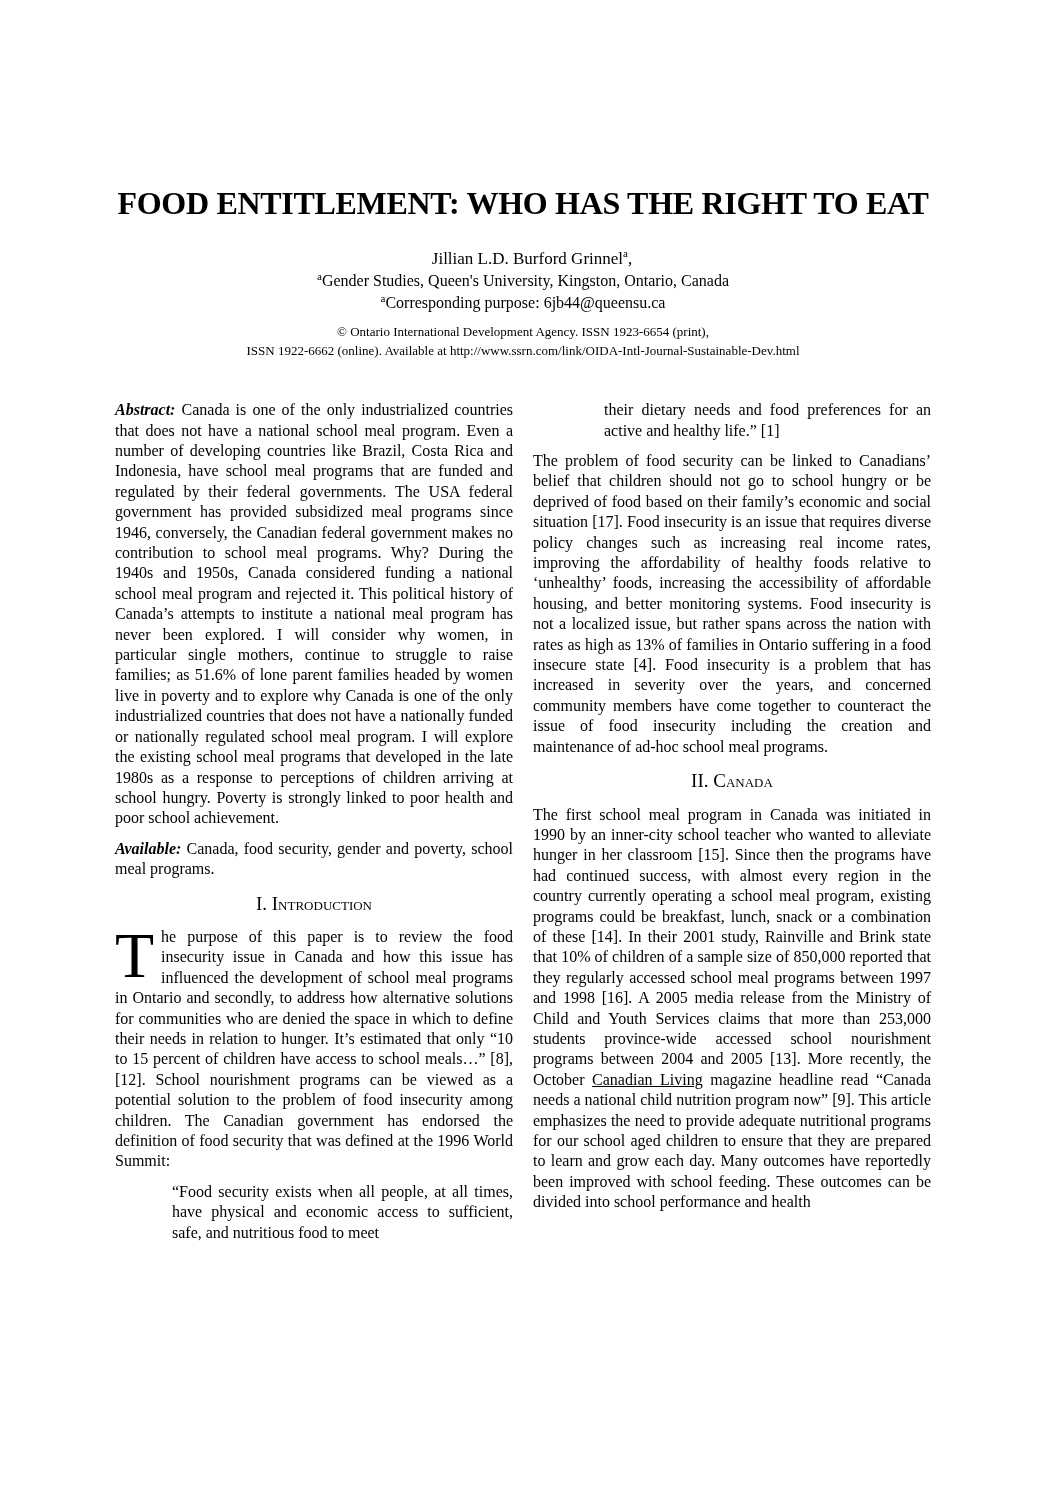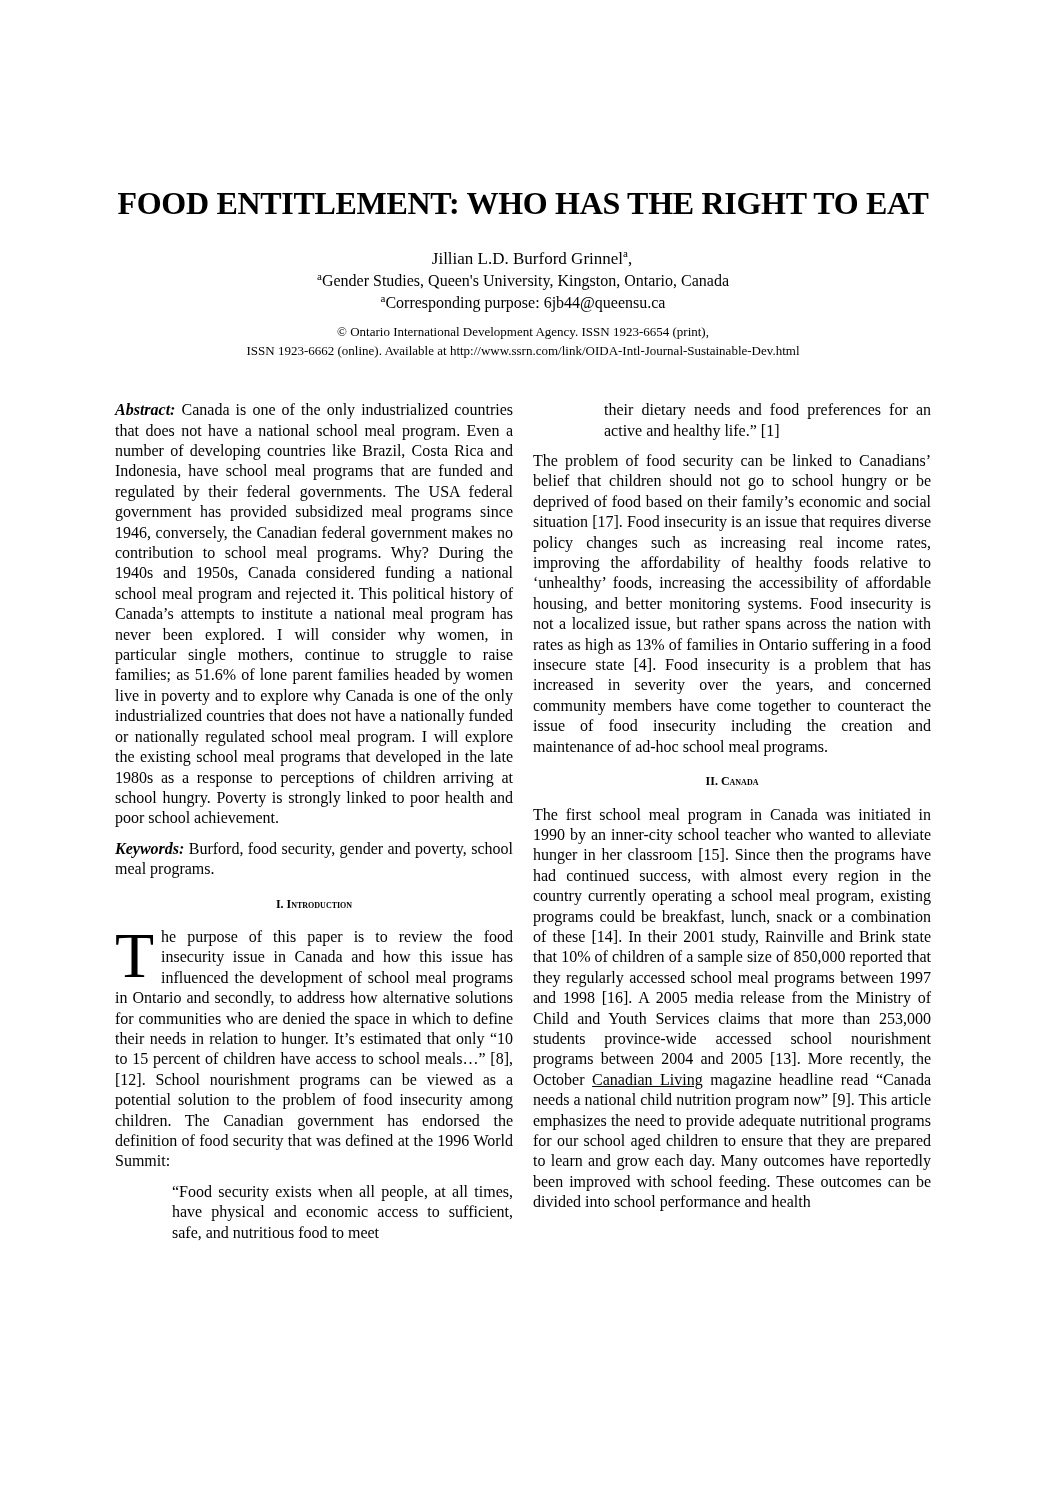--- a/index.html
+++ b/index.html
@@ -62,22 +62,22 @@
   .col p {
     margin: 0 0 10px 0;
   }
   .label-bi {
     font-weight: bold;
     font-style: italic;
   }
   .section-heading {
     margin: 14px 0 13px 0;
     text-align: center;
-    font-weight: bold;
-    font-size: 12px;
+    font-weight: normal;
+    font-size: 19px;
     font-variant: small-caps;
     text-align-last: center;
   }
   .dropcap {
     float: left;
     font-size: 64px;
     line-height: 51px;
     padding: 3px 7px 0 0;
   }
   blockquote {
@@ -101,29 +101,29 @@
   <h1 class="title">FOOD ENTITLEMENT: WHO HAS THE RIGHT TO EAT</h1>
 
   <div class="author-block">
     <div class="author-name"><span>Jillian L.D. Burford Grinnel</span><sup>a</sup><span>,</span></div>
     <div class="author-line"><sup>a</sup><span>Gender Studies, Queen's University, Kingston, Ontario, Canada</span></div>
     <div class="author-line"><sup>a</sup><span>Corresponding purpose: 6jb44@queensu.ca</span></div>
   </div>
 
   <div class="imprint">
     <div>© Ontario International Development Agency. ISSN 1923-6654 (print),</div>
-    <div>ISSN 1923-6662 (online). Available at http://www.ssrn.com/link/OIDA-Intl-Journal-Sustainable-Dev.html</div>
+    <div>ISSN 1922-6662 (online). Available at http://www.ssrn.com/link/OIDA-Intl-Journal-Sustainable-Dev.html</div>
   </div>
 
   <div class="columns">
 
     <div class="col">
       <p><span class="label-bi">Abstract:</span><span> Canada is one of the only industrialized countries that does not have a national school meal program. Even a number of developing countries like Brazil, Costa Rica and Indonesia, have school meal programs that are funded and regulated by their federal governments. The USA federal government has provided subsidized meal programs since 1946, conversely, the Canadian federal government makes no contribution to school meal programs. Why? During the 1940s and 1950s, Canada considered funding a national school meal program and rejected it. This political history of Canada’s attempts to institute a national meal program has never been explored. I will consider why women, in particular single mothers, continue to struggle to raise families; as 51.6% of lone parent families headed by women live in poverty and to explore why Canada is one of the only industrialized countries that does not have a nationally funded or nationally regulated school meal program. I will explore the existing school meal programs that developed in the late 1980s as a response to perceptions of children arriving at school hungry. Poverty is strongly linked to poor health and poor school achievement.</span></p>
 
-      <p><span class="label-bi">Keywords:</span><span> Burford, food security, gender and poverty, school meal programs.</span></p>
+      <p><span class="label-bi">Available:</span><span> Canada, food security, gender and poverty, school meal programs.</span></p>
 
       <h2 class="section-heading">I. Introduction</h2>
 
       <p><span class="dropcap">T</span><span>he purpose of this paper is to review the food insecurity issue in Canada and how this issue has influenced the development of school meal programs in Ontario and secondly, to address how alternative solutions for communities who are denied the space in which to define their needs in relation to hunger. It’s estimated that only “10 to 15 percent of children have access to school meals…” [8], [12]. School nourishment programs can be viewed as a potential solution to the problem of food insecurity among children. The Canadian government has endorsed the definition of food security that was defined at the 1996 World Summit:</span></p>
 
       <blockquote><span>“Food security exists when all people, at all times, have physical and economic access to sufficient, safe, and nutritious food to meet</span></blockquote>
     </div>
 
     <div class="col">
       <blockquote class="continuation"><span>their dietary needs and food preferences for an active and healthy life.” [1]</span></blockquote>

